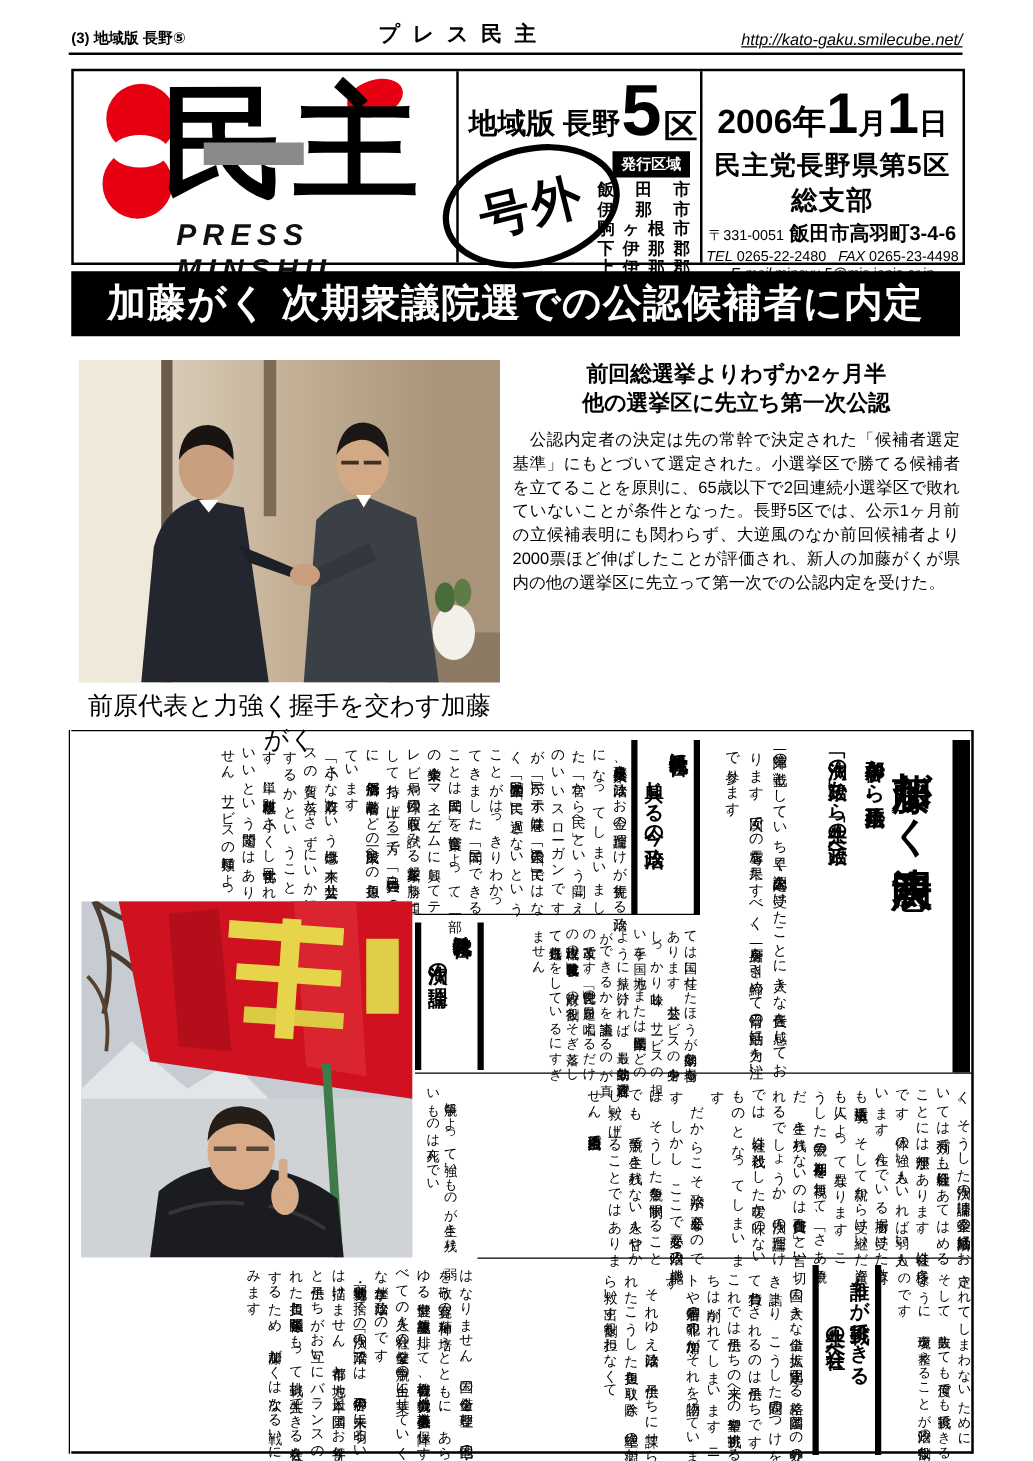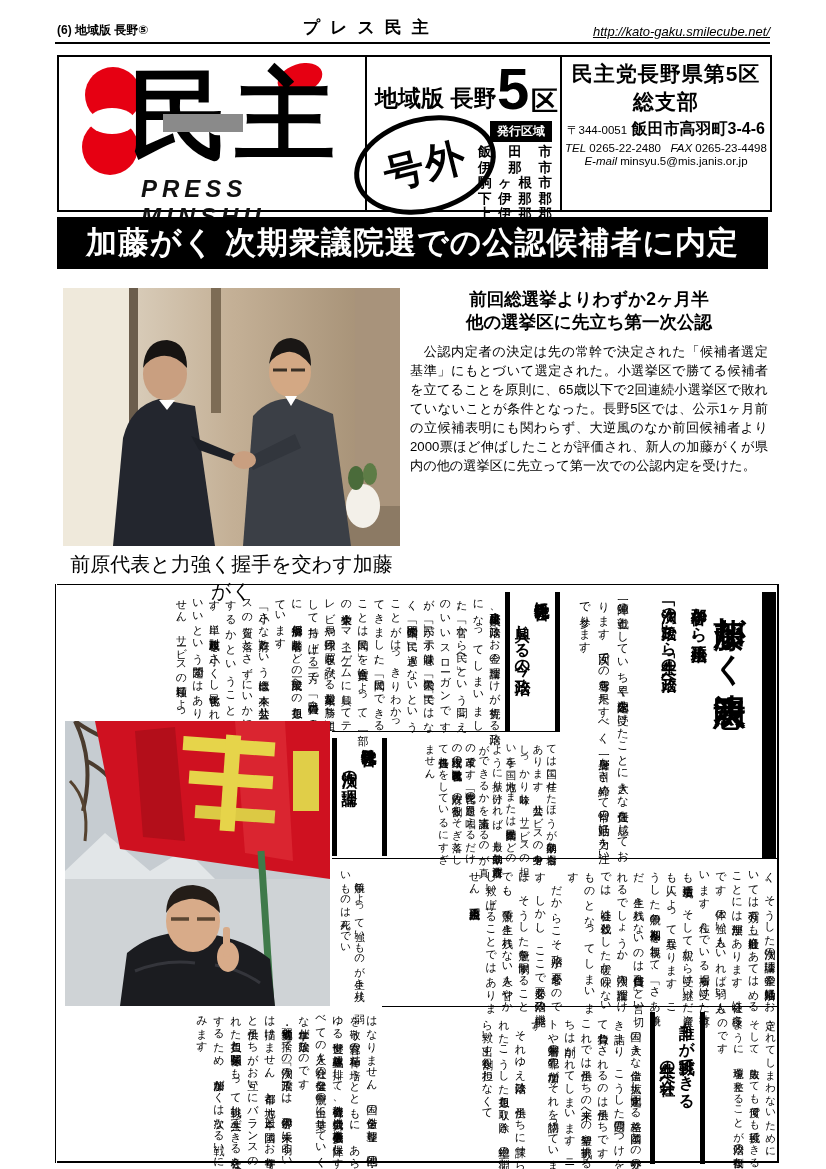--- a/index.html
+++ b/index.html
@@ -51,21 +51,21 @@
   .decl-head{font-size:32px;font-weight:900;letter-spacing:1px;line-height:1;}
   .decl-sub{font-weight:900;}
   svg{display:block;}
 </style>
 </head>
 <body>
 
 <div class="page">
 
   <div class="abs topbar" style="left:57px;top:16px;width:713px;">
-    <span class="left">(6)  地域版 長野⑤</span>
+    <span class="left">(3)  地域版 長野⑤</span>
     <span class="center">プレス民主</span>
     <span class="right">http://kato-gaku.smilecube.net/</span>
   </div>
   <div class="abs rule" style="left:55px;top:42px;width:715px;height:2px;"></div>
 
   <div class="abs masthead" style="left:57px;top:55px;width:711px;height:153px;">
 
     <div class="mh-cell" style="width:306px;">
       <svg class="abs" style="left:6px;top:6px;" width="110" height="130" viewBox="0 0 110 130">
         <circle cx="48" cy="32" r="28" fill="#e60012"></circle>
@@ -87,23 +87,26 @@
         <div class="area-line">飯田市</div>
         <div class="area-line">伊那市</div>
         <div class="area-line">駒ヶ根市</div>
         <div class="area-line">下伊那郡</div>
         <div class="area-line">上伊那郡</div>
       </div>
       <div class="abs gogai" style="left:-14px;top:60px;width:134px;height:86px;">号外</div>
     </div>
 
     <div class="mh-cell" style="flex:1;text-align:center;">
+      <div style="margin-top:10px;">
+        <span class="date-mid">2006年</span><span class="date-big">1</span><span class="date-sm">月</span><span class="date-big">1</span><span class="date-sm">日</span>
+      </div>
       <div class="pub-name" style="margin-top:3px;">民主党長野県第5区総支部</div>
       <div style="margin-top:3px;">
-        <span class="pub-small">〒344-0051</span>
+        <span class="pub-small">〒331-0051</span>
         <span class="pub-addr">飯田市高羽町3-4-6</span>
       </div>
       <div class="pub-small" style="margin-top:2px;">
         <span class="it">TEL</span>
         <span>0265-22-2480</span>&nbsp;&nbsp;
         <span class="it">FAX</span>
         <span>0265-23-4498</span>
       </div>
       <div class="pub-small" style="margin-top:1px;">
         <span class="it">E-mail</span>

